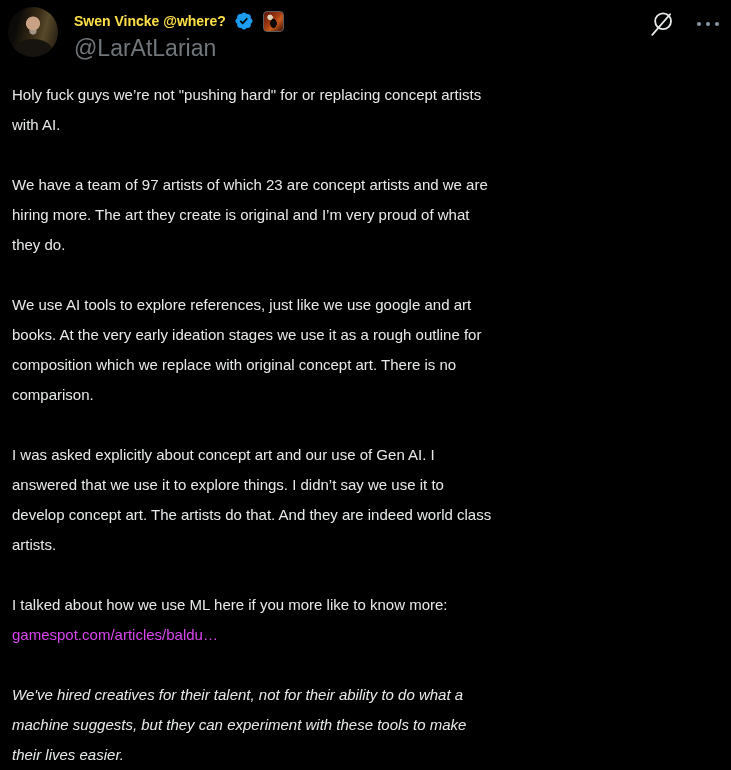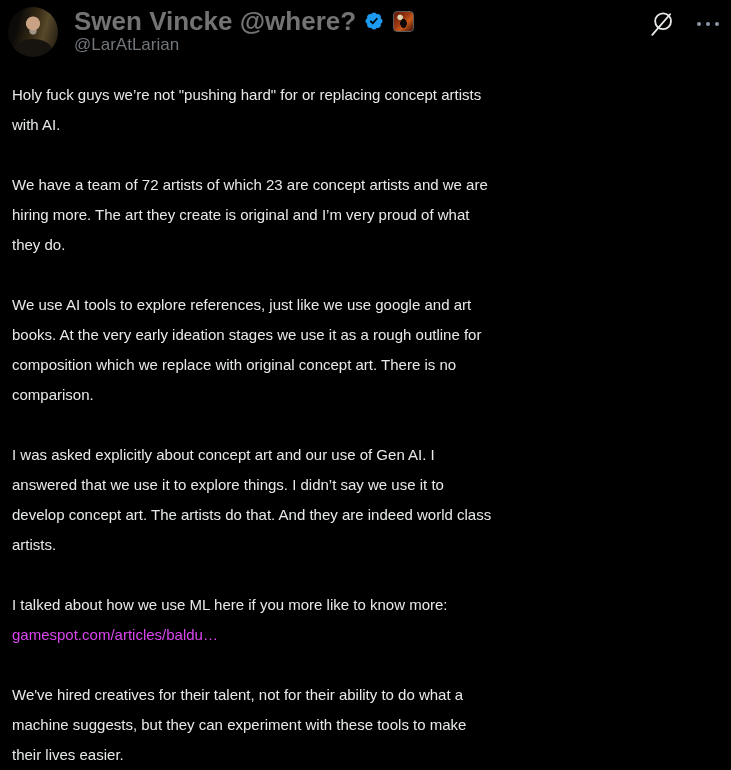--- a/index.html
+++ b/index.html
@@ -27,40 +27,40 @@
     cursor: pointer;
     background:
       radial-gradient(circle at 50% 33%, #c9a184 0 16%, rgba(201,161,132,0) 17.5%),
       radial-gradient(circle at 50% 48%, rgba(178,165,155,0.85) 0 9%, rgba(178,165,155,0) 11%),
       radial-gradient(ellipse 62% 38% at 50% 88%, #17130e 0 60%, rgba(23,19,14,0) 66%),
       linear-gradient(105deg, #0d0b09 22%, #3a2d16 52%, #57492a 68%, #241c12 95%);
   }
   .user-info { margin-left: 16px; padding-top: 2px; min-width: 0; }
   .name-row { display: flex; align-items: center; gap: 6px; height: 24px; }
   .display-name {
-    font-size: 26px;
+    font-size: 14px;
     font-weight: 700;
-    color: #737373;
+    color: #fde047;
     white-space: nowrap;
     cursor: pointer;
   }
   .verified { width: 20px; height: 20px; margin-left: 2px; cursor: pointer; }
   .affiliate-badge {
     width: 21px; height: 21px;
     border: 1px solid #5b5b5b;
     border-radius: 4px;
     margin-left: 3px;
     cursor: pointer;
     background:
       radial-gradient(circle at 32% 28%, #ddd3b6 0 13%, rgba(221,211,182,0) 16%),
       radial-gradient(ellipse 38% 52% at 50% 60%, #0d0705 0 42%, rgba(13,7,5,0) 48%),
       linear-gradient(135deg, #5f160a 0%, #a03a12 45%, #c75a1a 62%, #3c0d06 100%);
   }
   .handle {
-    font-size: 17px;
+    font-size: 23px;
     color: #71767b;
     margin-top: 2px;
     cursor: pointer;
   }
   .header-actions {
     margin-left: auto;
     display: flex;
     align-items: center;
     gap: 22px;
     padding-top: 4px;
@@ -77,21 +77,21 @@
   }
 
   
   .tweet-body {
     padding: 8px 12px 0 12px;
     font-size: 15px;
     line-height: 30px;
     color: #e7e9ea;
   }
   .paragraph { margin: 0 0 30px 0; white-space: pre-line; }
-  .paragraph:last-child { margin-bottom: 9px; }
+  .paragraph:last-child { margin-bottom: 9px; font-style: italic; }
   .paragraph.rich { white-space: normal; }
   a.tweet-link {
     color: #d946ef;
     text-decoration: none;
     cursor: pointer;
   }
 </style>
 </head>
 <body>
 
@@ -124,21 +124,21 @@
             <i></i>
             <i></i>
         </span>
       </button>
     </div>
   </div>
 
   <div class="tweet-body">
     <div class="paragraph">Holy fuck guys we’re not "pushing hard" for or replacing concept artists
 with AI.</div>
-    <div class="paragraph">We have a team of 72 artists of which 23 are concept artists and we are
+    <div class="paragraph">We have a team of 97 artists of which 23 are concept artists and we are
 hiring more. The art they create is original and I’m very proud of what
 they do.</div>
     <div class="paragraph">We use AI tools to explore references, just like we use google and art
 books. At the very early ideation stages we use it as a rough outline for
 composition which we replace with original concept art. There is no
 comparison.</div>
     <div class="paragraph">I was asked explicitly about concept art and our use of Gen AI. I
 answered that we use it to explore things. I didn’t say we use it to
 develop concept art. The artists do that. And they are indeed world class
 artists.</div>

